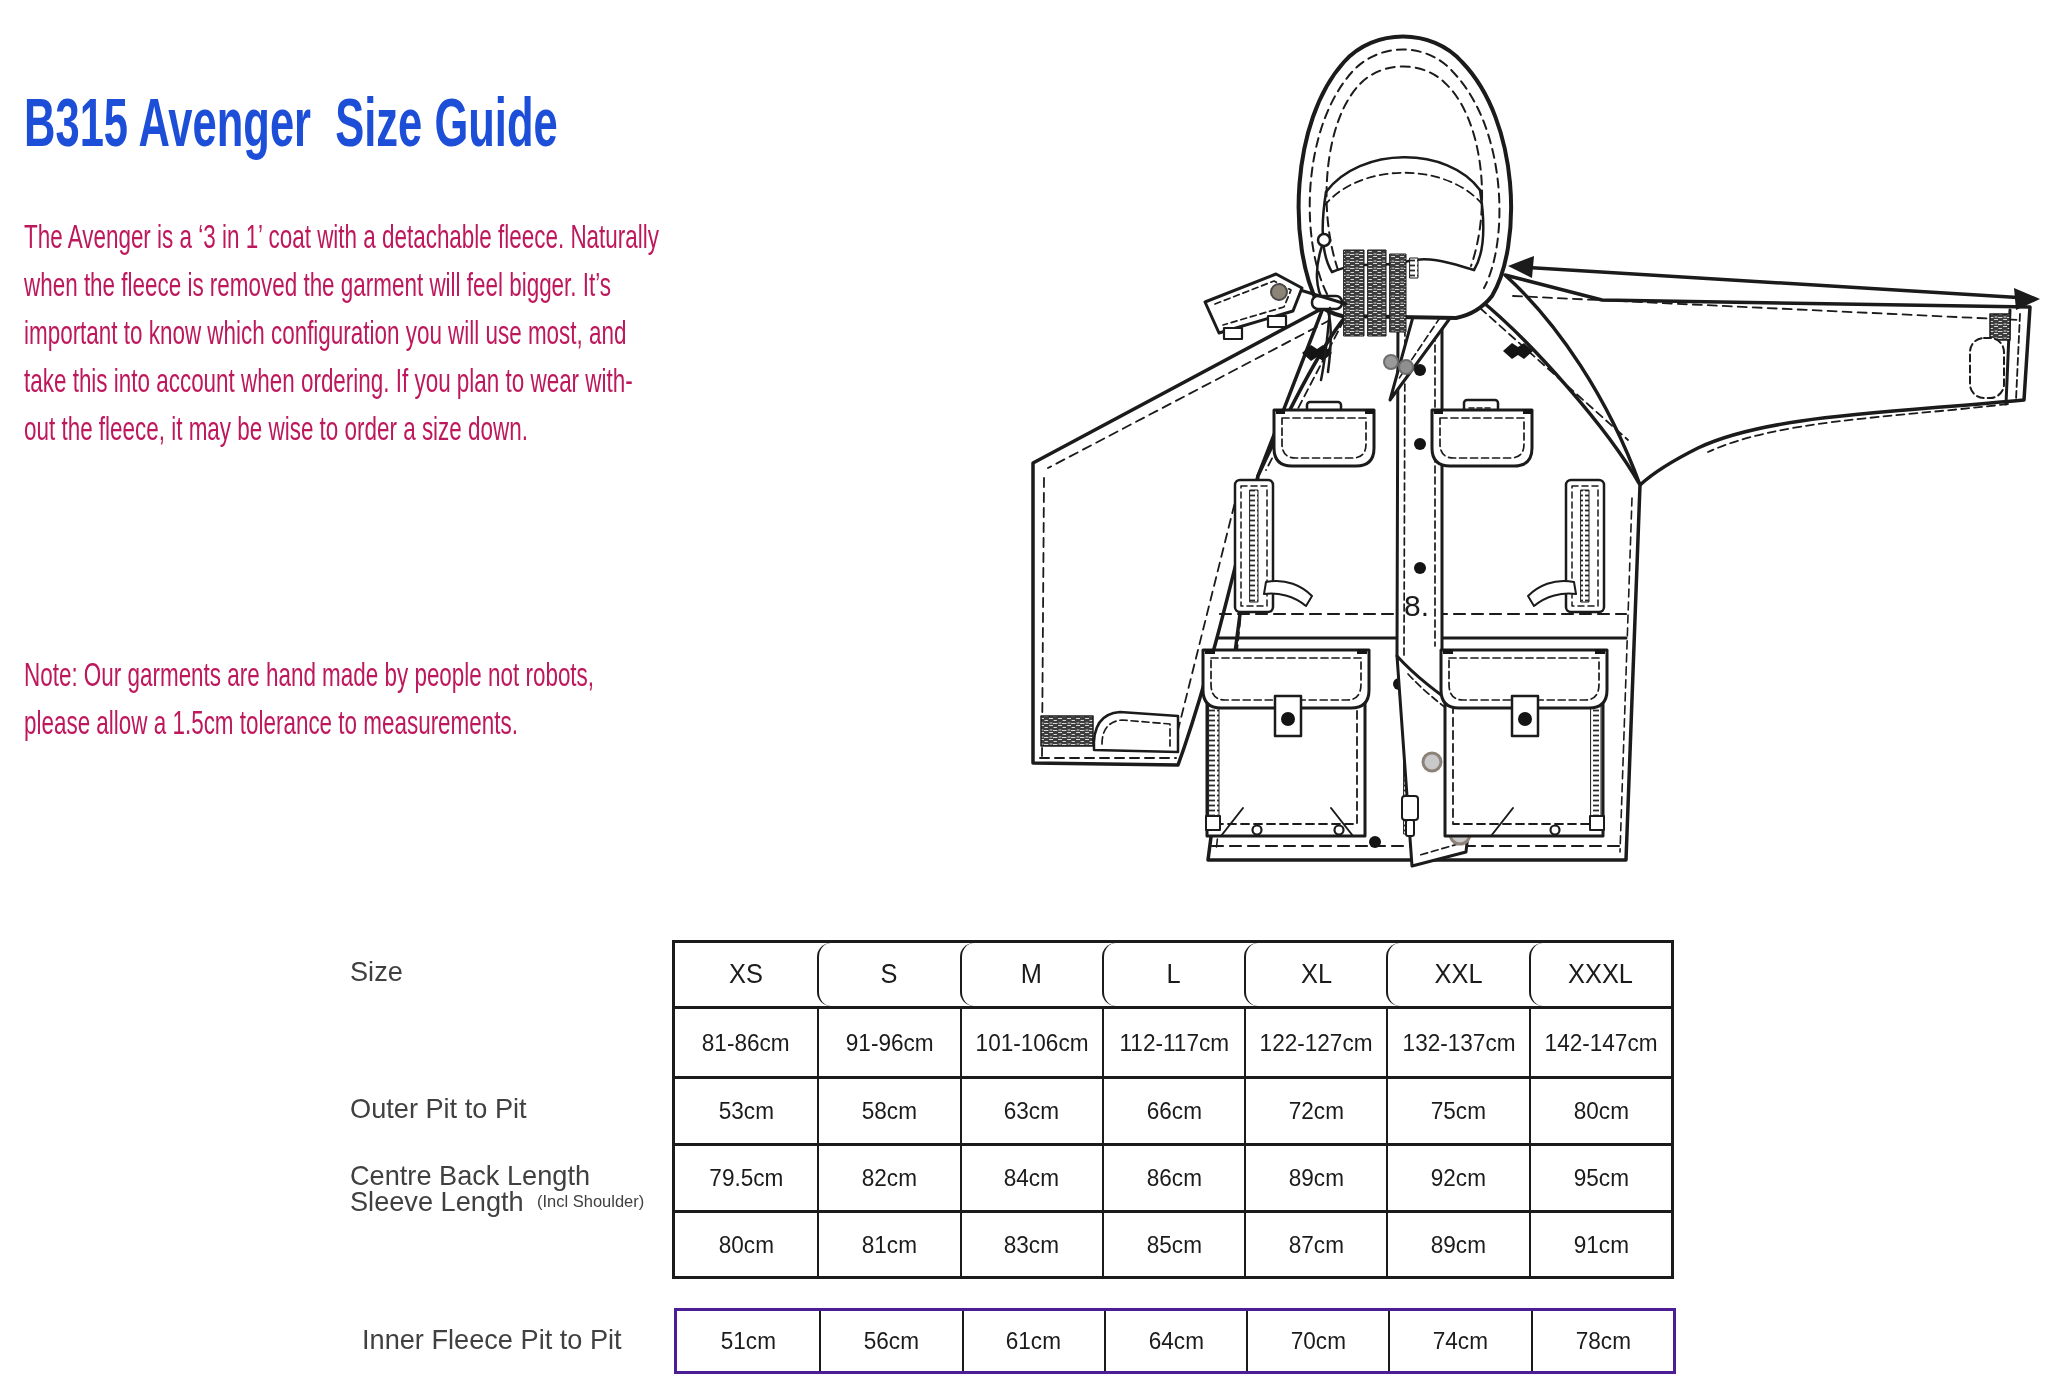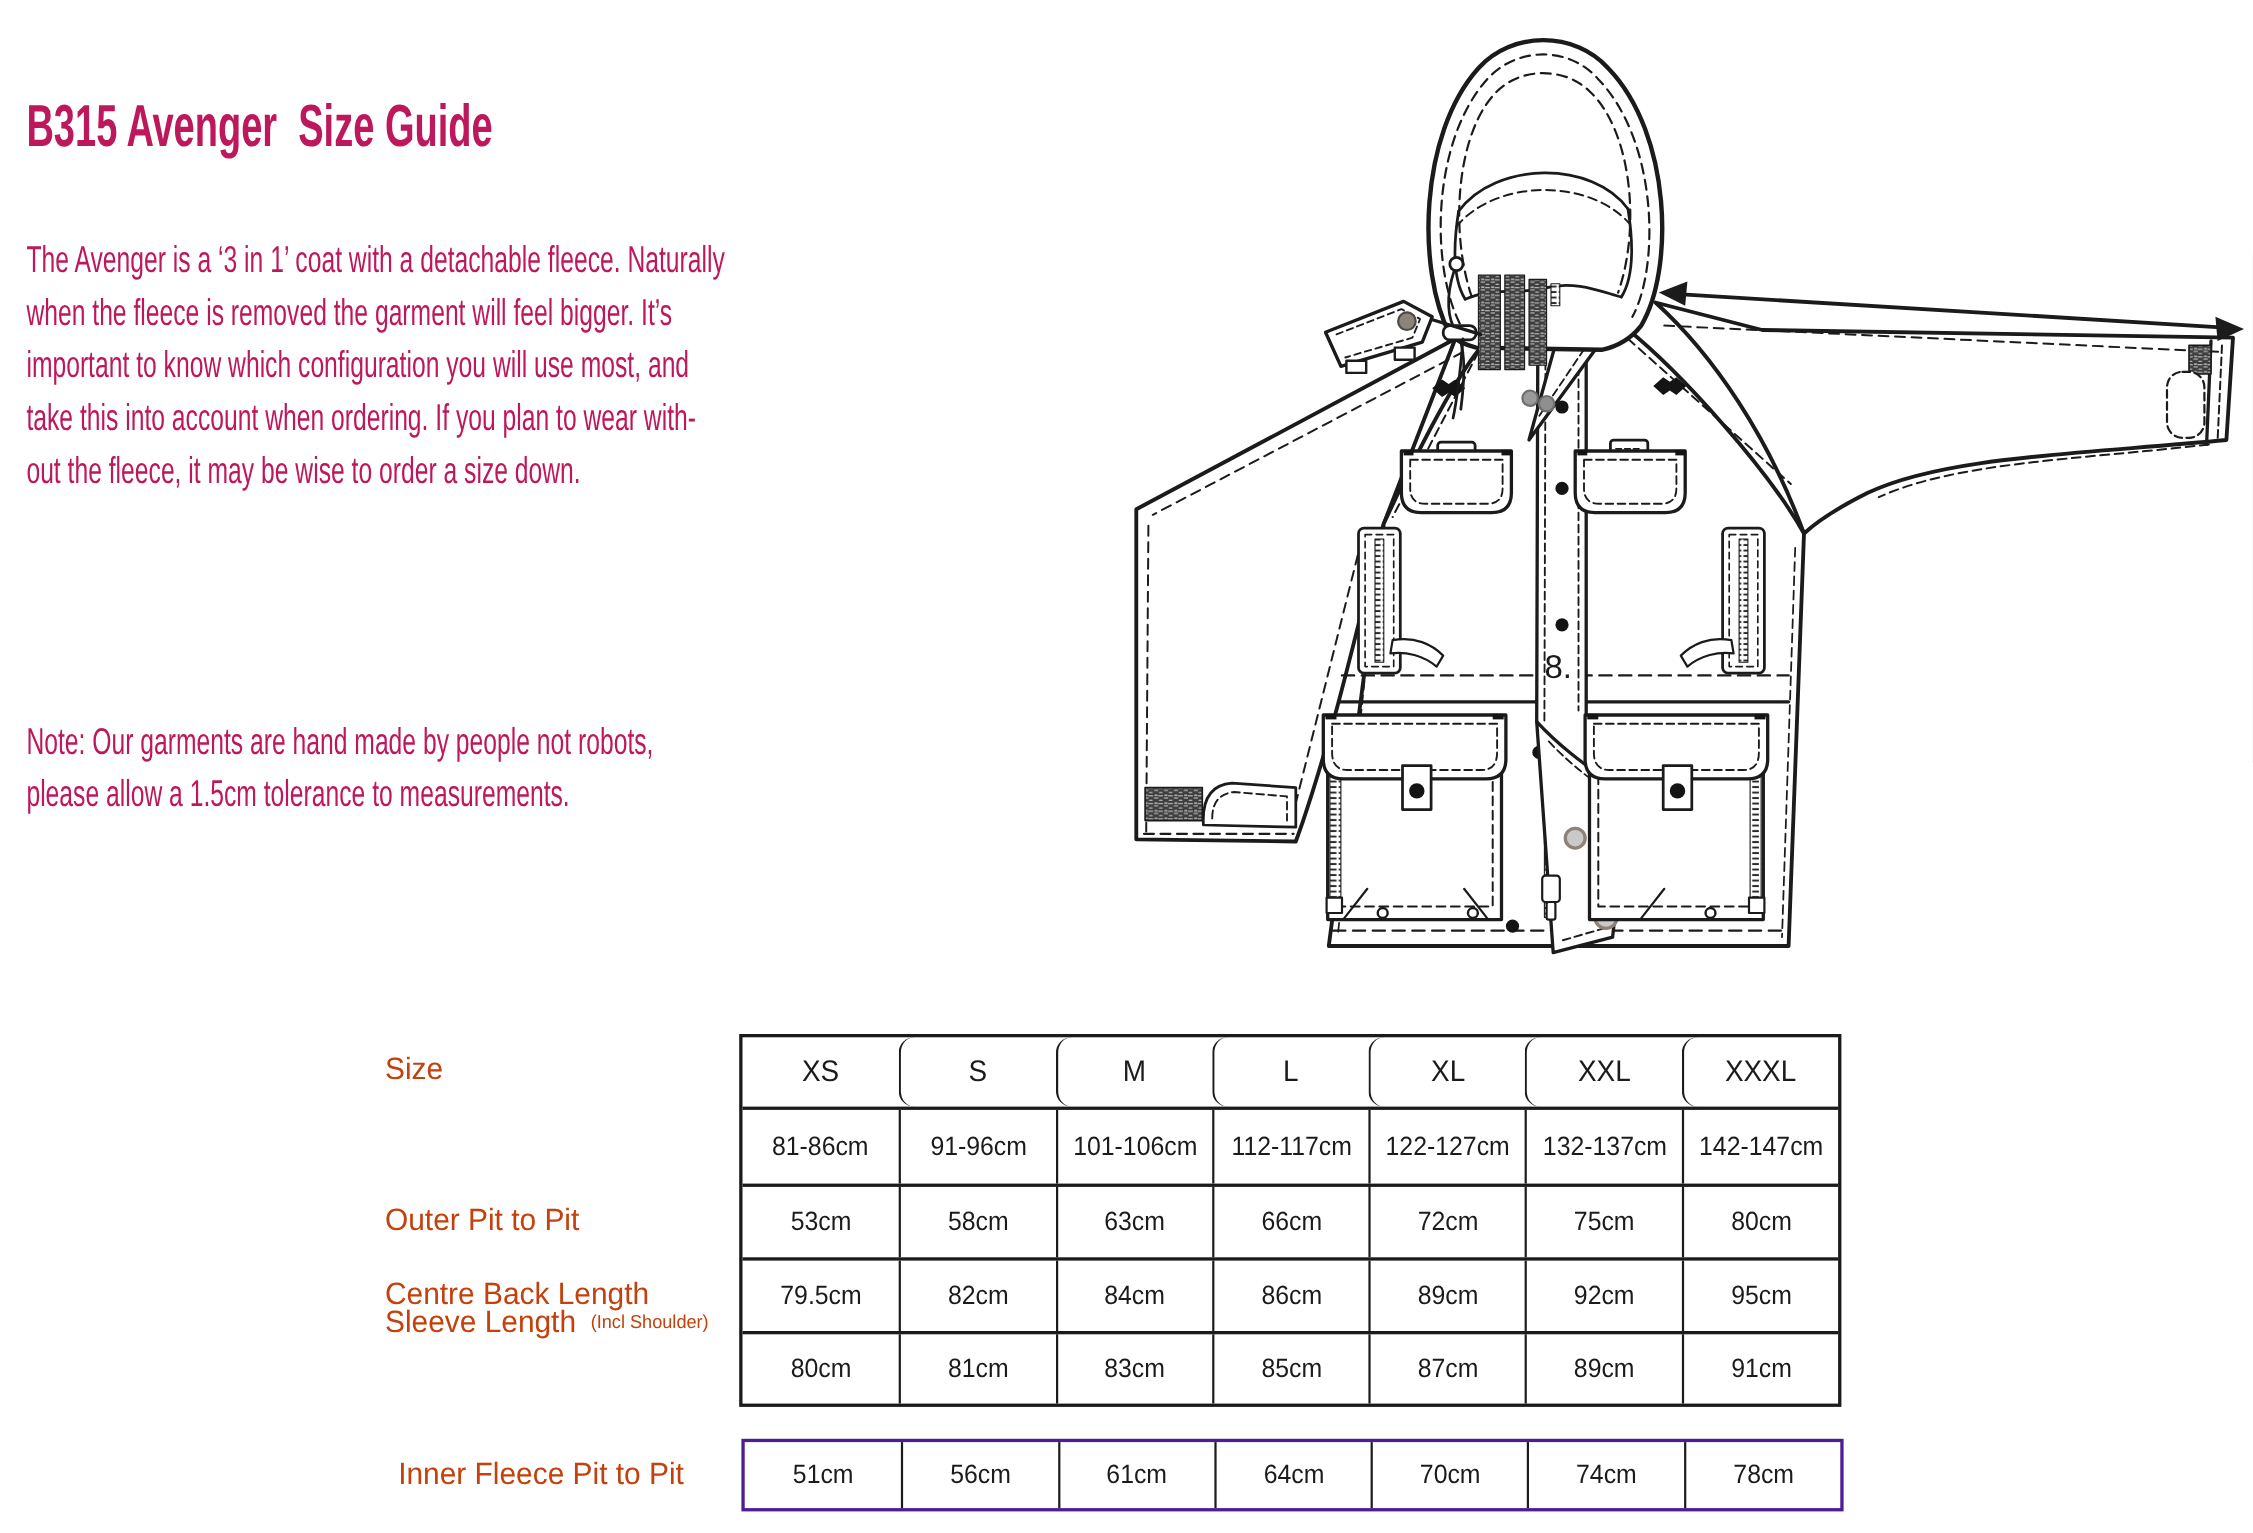--- a/index.html
+++ b/index.html
@@ -8,22 +8,22 @@
     overflow:hidden;color:#1b1b1b;
     font-family:"Liberation Sans", sans-serif;
   }
   
   .cx-title{display:inline-block;transform:scaleX(0.64);transform-origin:0 50%;white-space:pre;}
   .cx-body{display:inline-block;transform:scaleX(0.66);transform-origin:0 0;white-space:pre-line;}
   .cx-label{display:inline-block;transform:scaleX(0.97);transform-origin:0 50%;white-space:nowrap;}
   .cx-cell{display:inline-block;transform:scaleX(0.94);transform-origin:50% 50%;white-space:nowrap;}
 
   .title{
-    position:absolute;left:24px;top:88px;font-size:54px;font-weight:bold;
-    letter-spacing:0px;line-height:1;color:#be185d;
+    position:absolute;left:24px;top:88px;font-size:68px;font-weight:bold;
+    letter-spacing:0px;line-height:1;color:#1d4ed8;
   }
   .para{position:absolute;left:24px;font-size:34px;line-height:48px;color:#be185d;}
   .para1{top:212px;}
   .para2{top:502px;}
   .para3{top:650px;}
 
   
   .stable{
     position:absolute;left:672px;top:940px;width:996px;
     border:3px solid #1b1b1b;background:#fff;
@@ -35,21 +35,21 @@
   }
   .trow{display:grid;grid-template-columns:repeat(7,1fr);}
   .trow + .trow{border-top:3px solid #1b1b1b;}
   .tcell{
     display:flex;align-items:center;justify-content:center;
     font-size:24px;color:#1b1b1b;overflow:hidden;
   }
   .trow .tcell + .tcell{border-left:2px solid #1b1b1b;}
   .thead .tcell{font-size:27px;border-radius:14px;}
   .rlabel{
-    position:absolute;left:350px;font-size:28px;color:#c2410c;
+    position:absolute;left:350px;font-size:28px;color:#404040;
     display:flex;align-items:center;height:67px;text-align:right;
   }
   .rlabel .note{font-size:17px;margin-left:8px;}
   .lab-size{top:940px;height:63px;}
   .lab-chest{top:1005px;height:70px;}
   .lab-outer{top:1075px;height:67px;}
   .lab-back{top:1142px;height:67px;}
   .lab-sleeve{top:1169px;height:66px;}
   .lab-fleece{top:1308px;height:64px;margin-left:12px;}
 

